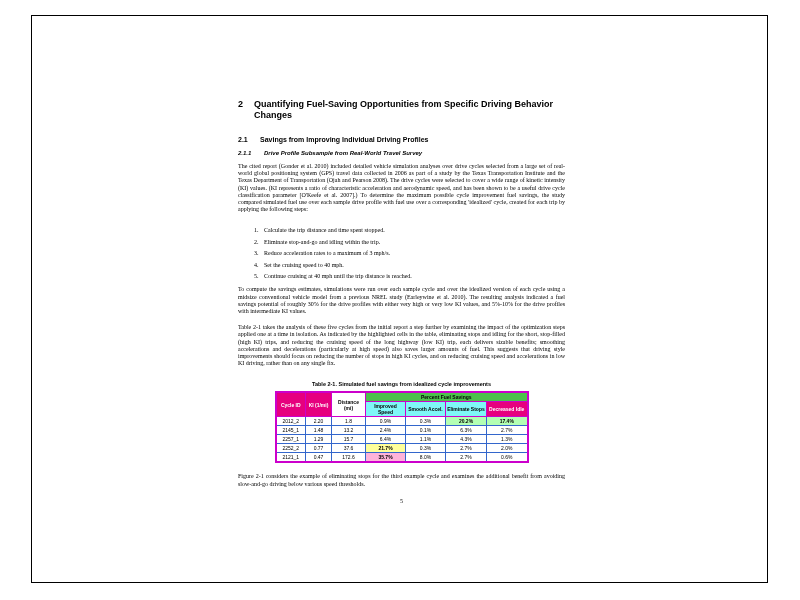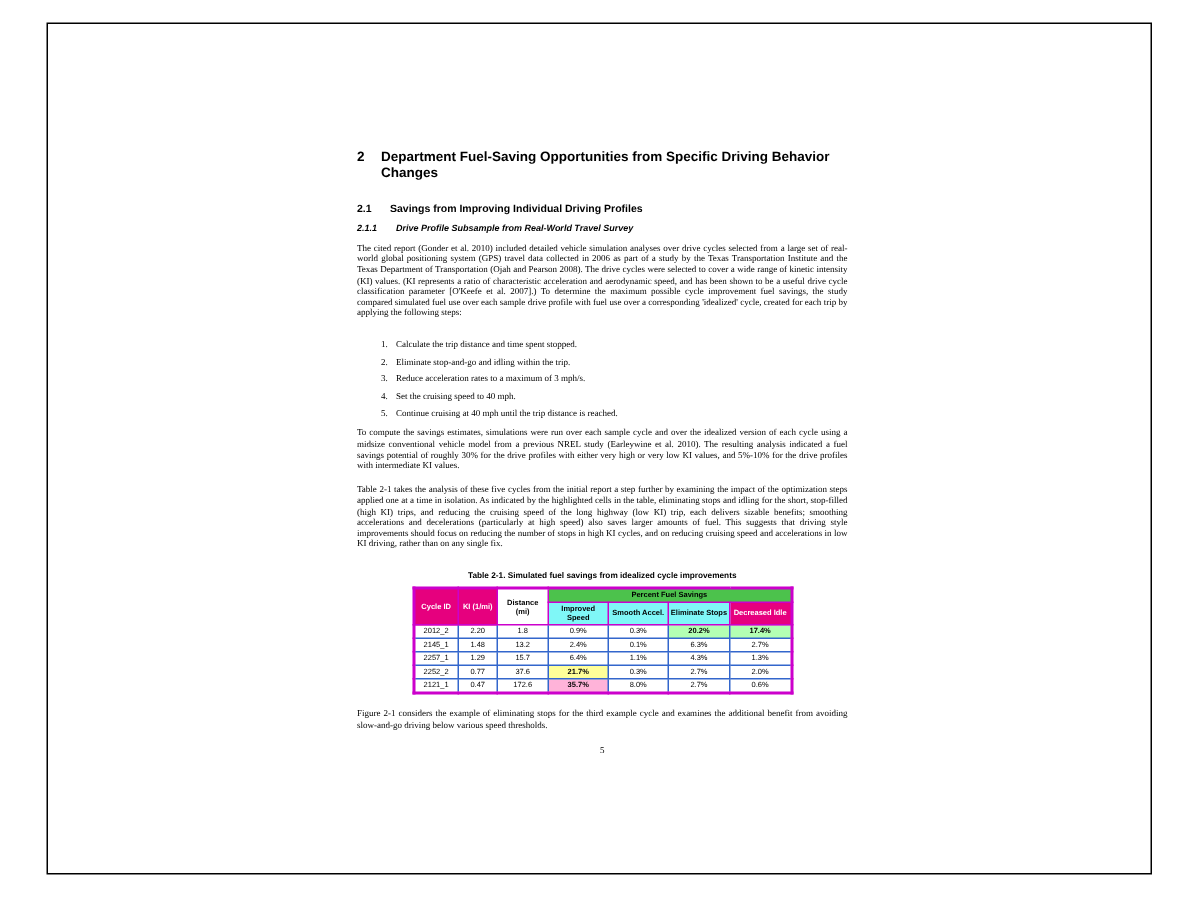--- a/index.html
+++ b/index.html
@@ -51,21 +51,21 @@
   .pagenum { margin-top:10px; text-align:center; font-size:6px; line-height:7px; }
 </style>
 </head>
 <body>
 
 <div class="page">
   <div class="content">
 
     <h1 class="h-main">
       <span class="hnum">2</span>
-      <span class="htxt">Department Fuel-Saving Opportunities from Specific Driving Behavior Changes</span>
+      <span class="htxt">Quantifying Fuel-Saving Opportunities from Specific Driving Behavior Changes</span>
     </h1>
 
     <h2 class="h-sub">
       <span class="hnum">2.1</span>
       <span class="htxt">Savings from Improving Individual Driving Profiles</span>
     </h2>
 
     <h3 class="h-subsub">
       <span class="hnum">2.1.1</span>
       <span class="htxt">Drive Profile Subsample from Real-World Travel Survey</span>

